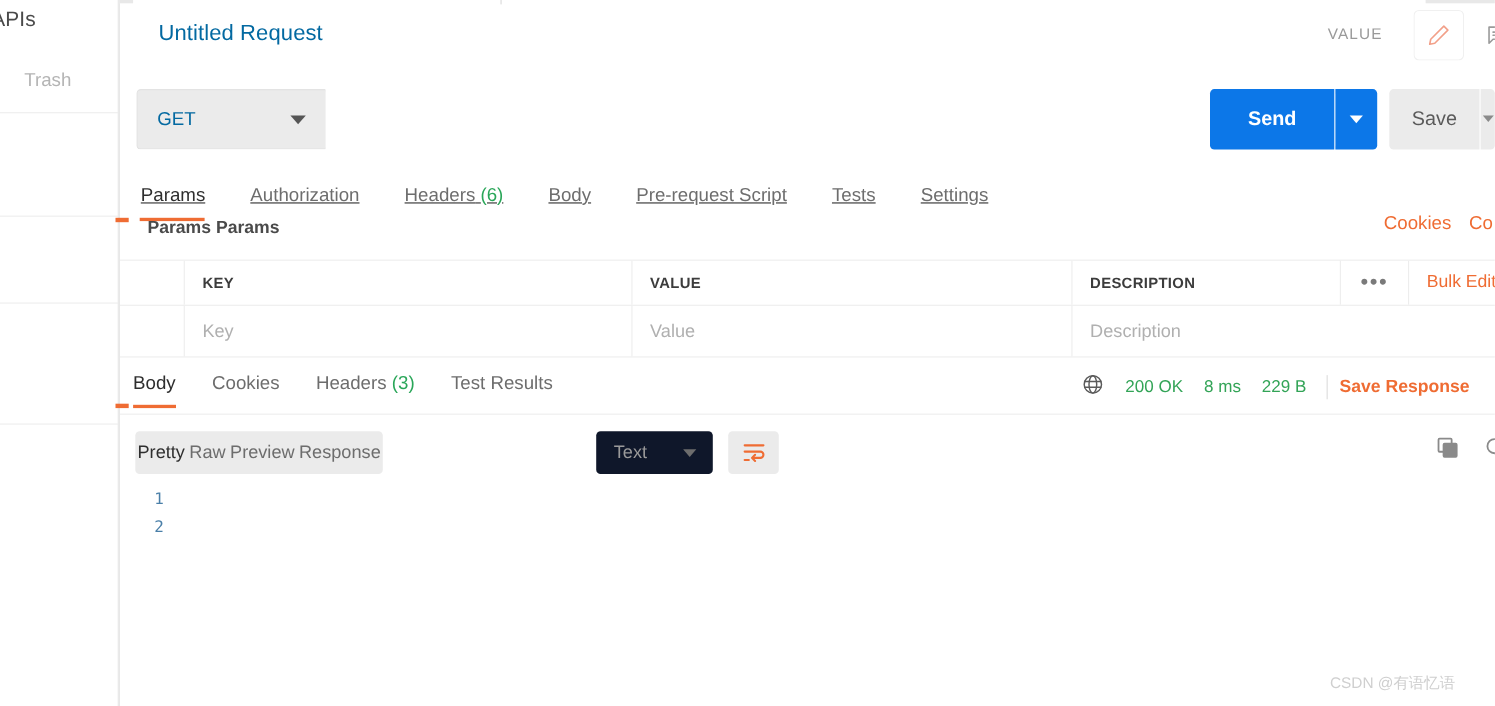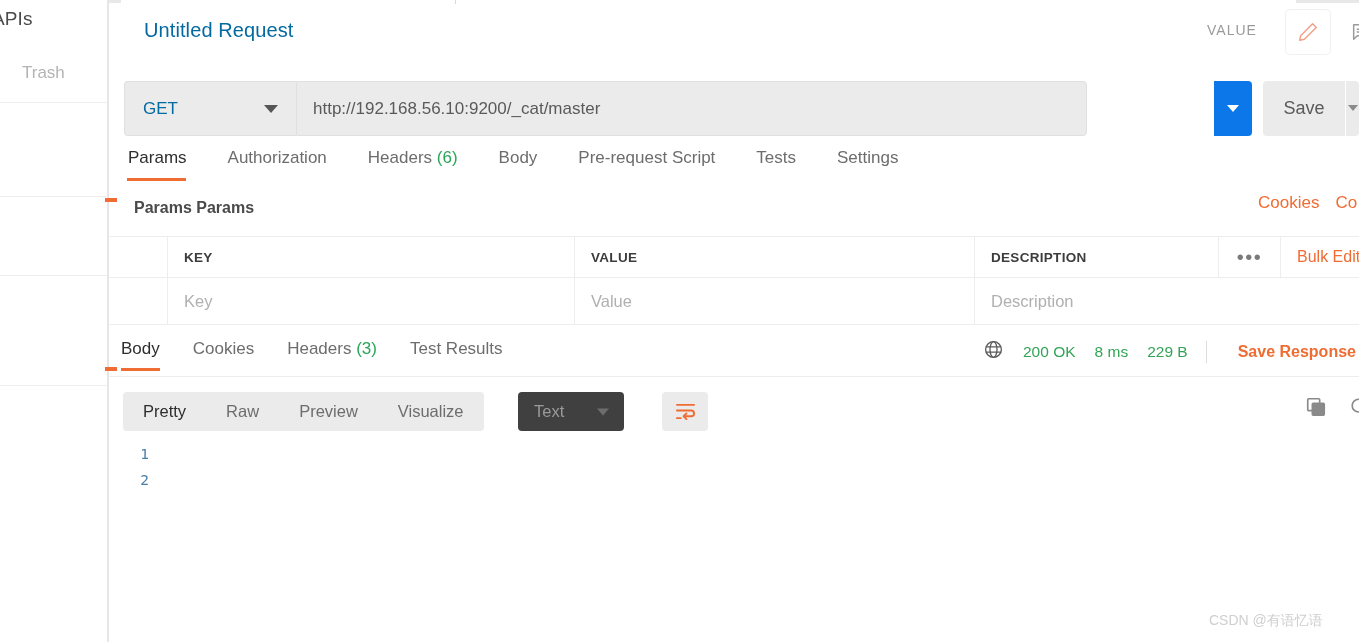--- a/index.html
+++ b/index.html
@@ -114,22 +114,22 @@
   }
   .save-caret {
     position: absolute; left: 2px; top: 24px;
     width: 0; height: 0;
     border-left: 5px solid transparent; border-right: 5px solid transparent;
     border-top: 6px solid #8a8a8a;
   }
 
   
   .reqtabs {
-    position: absolute; left: 128px; top: 148px; height: 38px;
-    display: flex; align-items: flex-start;
+    position: absolute; left: 128px; top: 168px; height: 38px;
+    display: flex; align-items: flex-start; text-decoration: underline;
   }
   .rt {
     font-size: 17px; color: #6d6d6d; margin-right: 41px;
     position: relative; white-space: nowrap;
   }
   .rt.active { color: #2e2e2e; }
   .rt.active::after {
     content: ""; position: absolute; left: -1px; right: 1px; bottom: -13px;
     height: 3px; background: #ef6c33;
   }
@@ -181,37 +181,37 @@
     height: 3px; background: #ef6c33;
   }
   .rs .cnt { color: #2aa659; }
 
   .status {
     position: absolute; top: 339px; left: 983px;
     display: flex; align-items: center; white-space: nowrap;
   }
   .st-txt { font-size: 15.5px; color: #33a457; margin-left: 19px; }
   .st-div { width: 1px; height: 22px; background: #dcdcdc; margin: 0 0 0 18px; }
-  .save-resp { font-size: 16px; color: #ef6c33; font-weight: bold; margin-left: 31px; }
+  .save-resp { font-size: 16px; color: #ef6c33; font-weight: bold; margin-left: 11px; }
 
   .resp-underline {
     position: absolute; left: 109px; top: 376px; width: 1250px; height: 1px; background: #ededed;
   }
 
   
   .fmt-group {
     position: absolute; left: 123px; top: 392px; height: 39px;
     background: #ebebeb; border-radius: 4px;
     display: flex; align-items: center;
   }
-  .fmt { font-size: 16.5px; color: #6d6d6d; padding: 0 20px; }
+  .fmt { font-size: 16.5px; color: #6d6d6d; padding: 0 2px; }
   .fmt.active { color: #2e2e2e; }
   .type-group {
-    position: absolute; left: 518px; top: 392px; width: 106px; height: 39px;
-    background: #404040; border-radius: 4px;
+    position: absolute; left: 542px; top: 392px; width: 106px; height: 39px;
+    background: #0f172a; border-radius: 4px;
     display: flex; align-items: center;
   }
   .type-label { font-size: 16.5px; color: #9a9a9a; margin-left: 16px; }
   .type-caret {
     position: absolute; right: 15px; top: 50%; transform: translateY(-50%);
     width: 0; height: 0;
     border-left: 6px solid transparent; border-right: 6px solid transparent;
     border-top: 7px solid #6d6d6d;
   }
   .wrap-btn {
@@ -271,23 +271,21 @@
     <svg width="22" height="22" viewBox="0 0 24 24" fill="none" stroke="#9a9a9a" stroke-width="1.6" stroke-linecap="round" stroke-linejoin="round">
       <path d="M4 4h16v12H8l-4 4z"></path>
       <path d="M8 9h8M8 12h5"></path>
     </svg>
   </div>
 
   <div class="method-box">
     <span class="method-label">GET</span>
     <span class="method-caret"></span>
   </div>
-  <div class="url-box">
-    <span class="url-text">http://192.168.56.10:9200/_cat/master</span>
-  </div>
+  <div class="send-btn">Send</div>
   <div class="send-caret-btn">
     <span class="send-caret"></span>
   </div>
   <div class="save-btn">Save</div>
   <div class="save-caret-btn">
     <span class="save-caret"></span>
   </div>
 
   <div class="reqtabs">
     <div class="rt active">
@@ -381,21 +379,21 @@
     <span class="st-txt">229 B</span>
     <span class="st-div"></span>
     <span class="save-resp">Save Response</span>
   </div>
   <div class="resp-underline"></div>
 
   <div class="fmt-group">
     <div class="fmt active">Pretty</div>
     <div class="fmt">Raw</div>
     <div class="fmt">Preview</div>
-    <div class="fmt">Visualize</div>
+    <div class="fmt">Response</div>
   </div>
   <div class="type-group">
     <span class="type-label">Text</span>
     <span class="type-caret"></span>
   </div>
   <div class="wrap-btn">
     <svg width="23" height="19" viewBox="0 0 24 20" fill="none" stroke="#ef6c33" stroke-width="2" stroke-linecap="round" stroke-linejoin="round">
       <path d="M3 3h18"></path>
       <path d="M3 9h15a3 3 0 0 1 0 6h-7"></path>
       <path d="M13 12l-3 3 3 3"></path>

